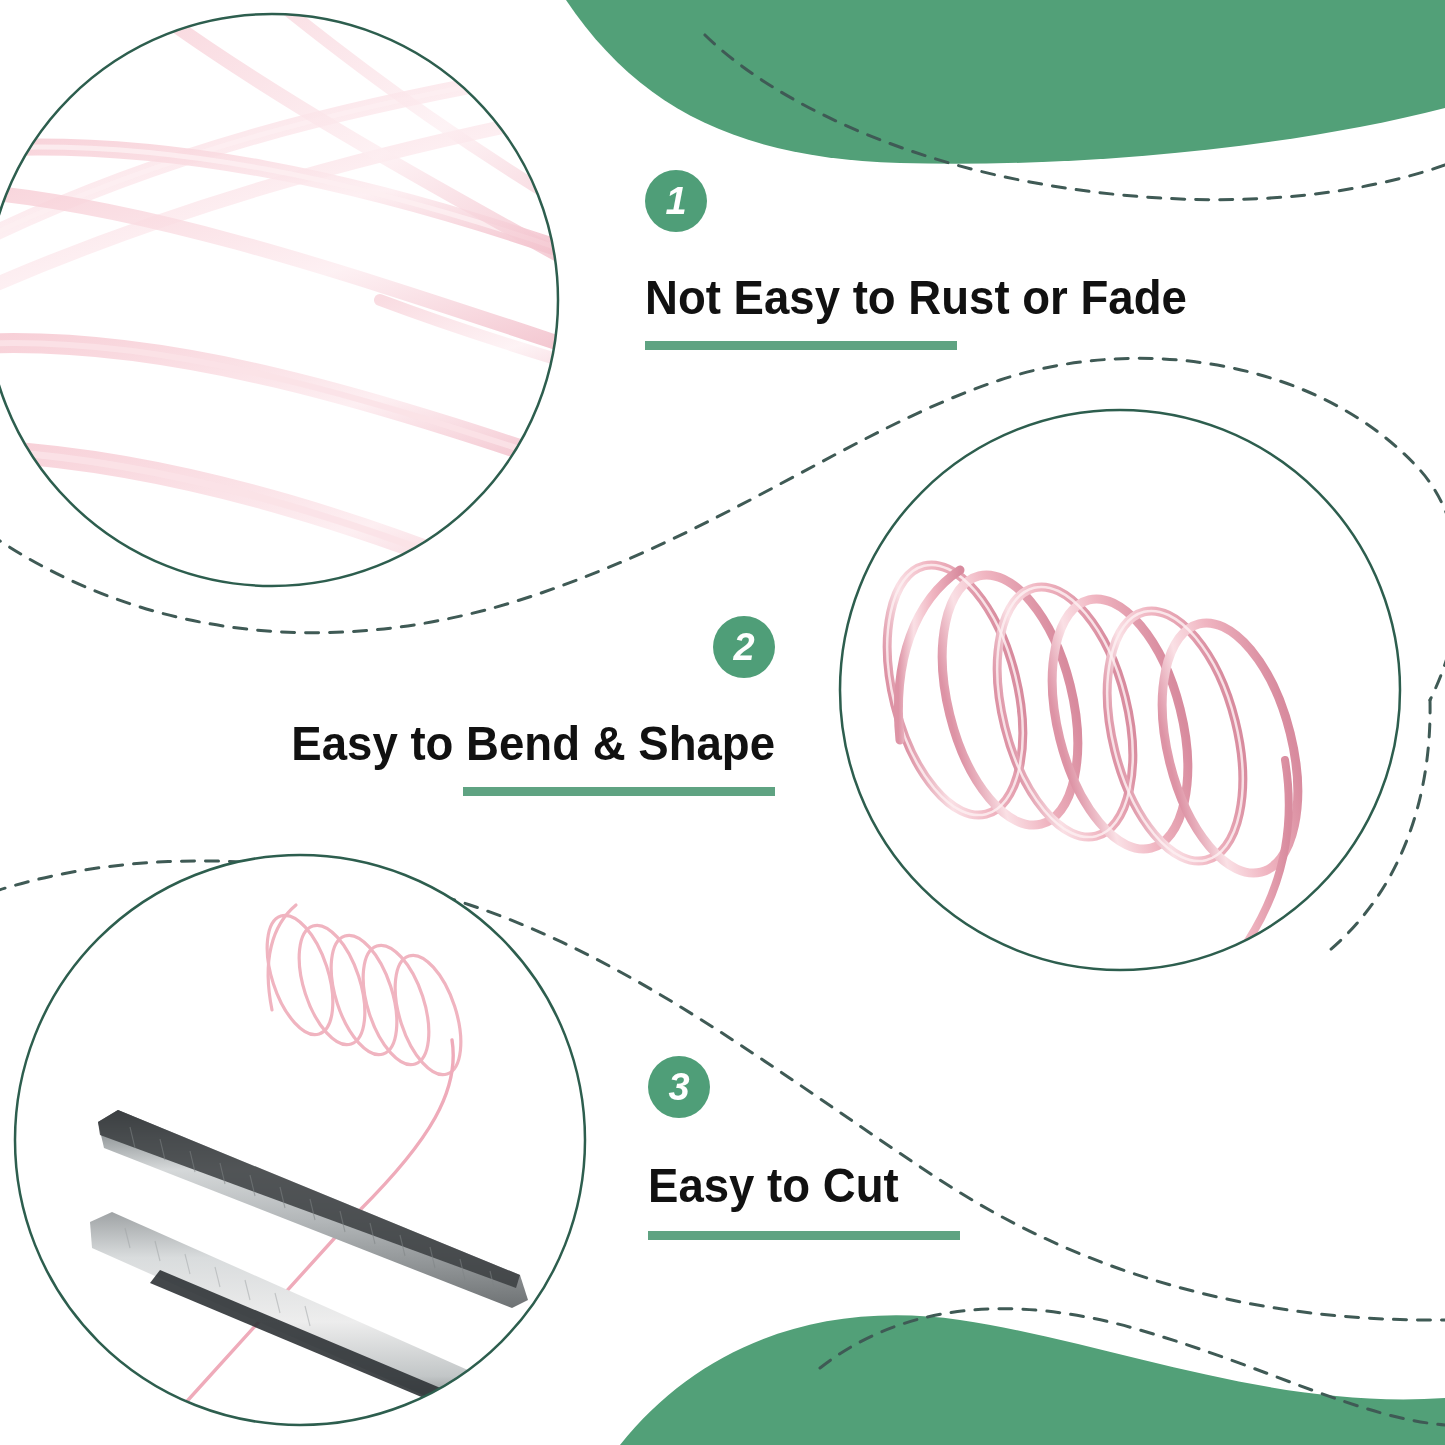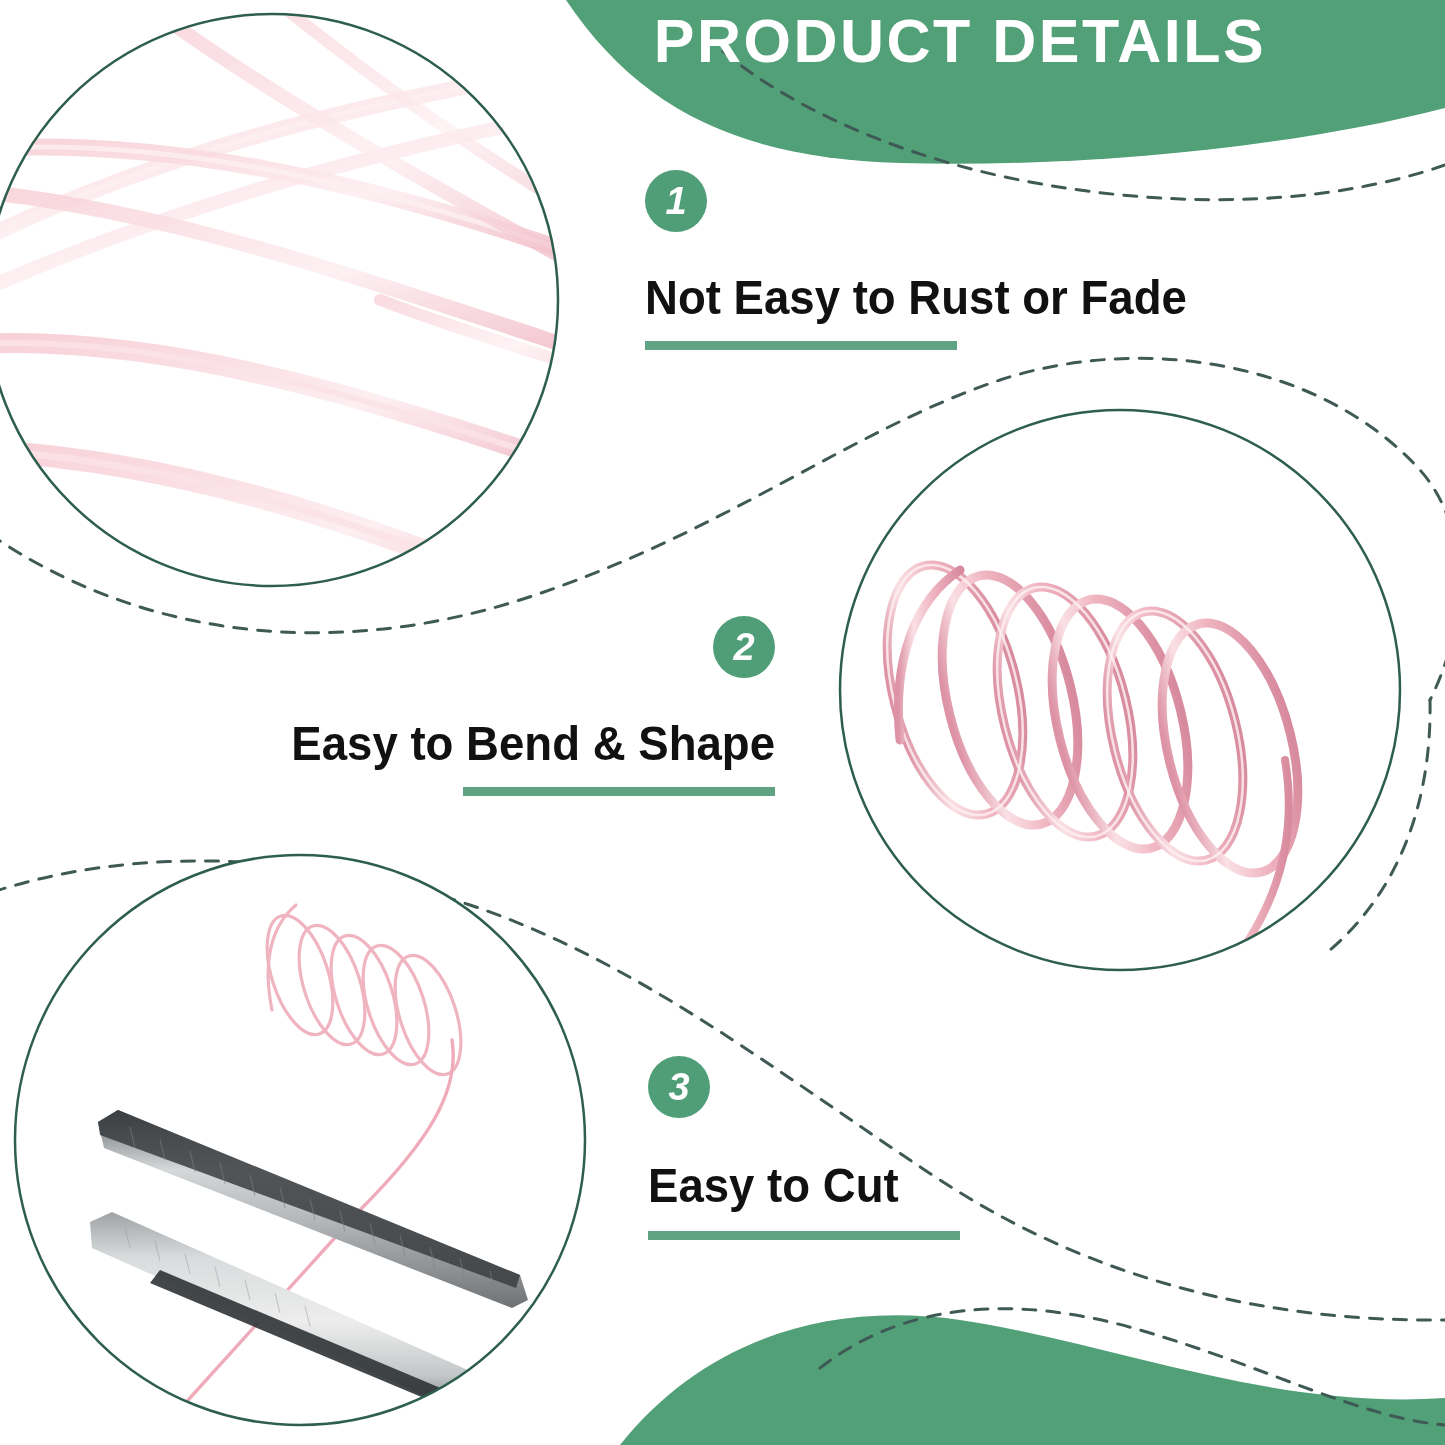--- a/index.html
+++ b/index.html
@@ -260,21 +260,20 @@
         <line x1="185" y1="1254" x2="190" y2="1274"></line>
         <line x1="215" y1="1267" x2="220" y2="1287"></line>
         <line x1="245" y1="1280" x2="250" y2="1300"></line>
         <line x1="275" y1="1293" x2="280" y2="1313"></line>
         <line x1="305" y1="1306" x2="310" y2="1326"></line>
       </g>
     </g>
     <circle cx="300" cy="1140" r="285" fill="none" stroke="#2d5e4e" stroke-width="2.5"></circle>
   </svg>
 
-  <div id="banner-title">PRODUCT DETAILS</div>
 
   <div class="feature" id="feature-1">
     <div class="badge-wrap">
       <div class="badge">1</div>
     </div>
     <div class="feature-title">Not Easy to Rust or Fade</div>
     <div class="rule"></div>
   </div>
 
   <div class="feature" id="feature-2">

